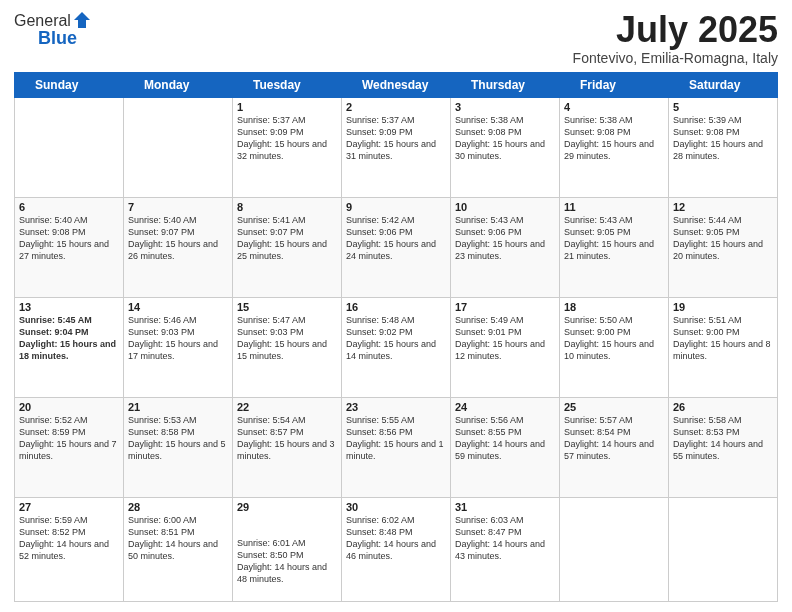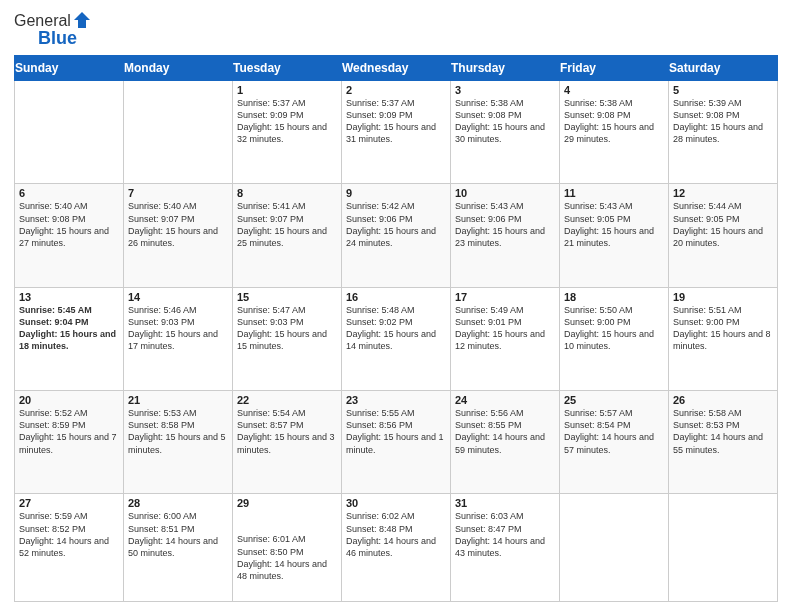--- a/index.html
+++ b/index.html
@@ -47,21 +47,21 @@
       border: 1px solid #ccc;
       border-collapse: collapse;
       width: 100%;
       table-layout: fixed;
     }
     .calendar th {
       background-color: #1565c0;
       color: #fff;
       font-size: 12px;
       font-weight: bold;
-      padding: 5px 0;
+      padding: 5px 20px;
       text-align: left;
       border: 1px solid #1565c0;
     }
     .calendar td {
       border: 1px solid #ccc;
       vertical-align: top;
       padding: 3px 4px;
       font-size: 9.5px;
       color: #222;
       background: #fff;
@@ -95,20 +95,22 @@
         <div style="display:flex;align-items:center;">
           <span class="logo-general">General</span>
           <svg width="20" height="20" viewBox="0 0 20 20" style="margin-left:1px;margin-bottom:2px;">
             <polygon points="10,2 18,10 14,10 14,18 6,18 6,10 2,10" fill="#1565c0"></polygon>
           </svg>
         </div>
         <span class="logo-blue" style="font-size:18px;font-weight:bold;color:#1565c0;margin-top:-4px;margin-left:24px;">Blue</span>
       </div>
     </div>
     <div class="title-block">
+      <div class="main-title">July 2025</div>
+      <div class="subtitle">Fontevivo, Emilia-Romagna, Italy</div>
     </div>
   </div>
 
   <table class="calendar">
     <thead>
       <tr>
         <th>Sunday</th>
         <th>Monday</th>
         <th>Tuesday</th>
         <th>Wednesday</th>

